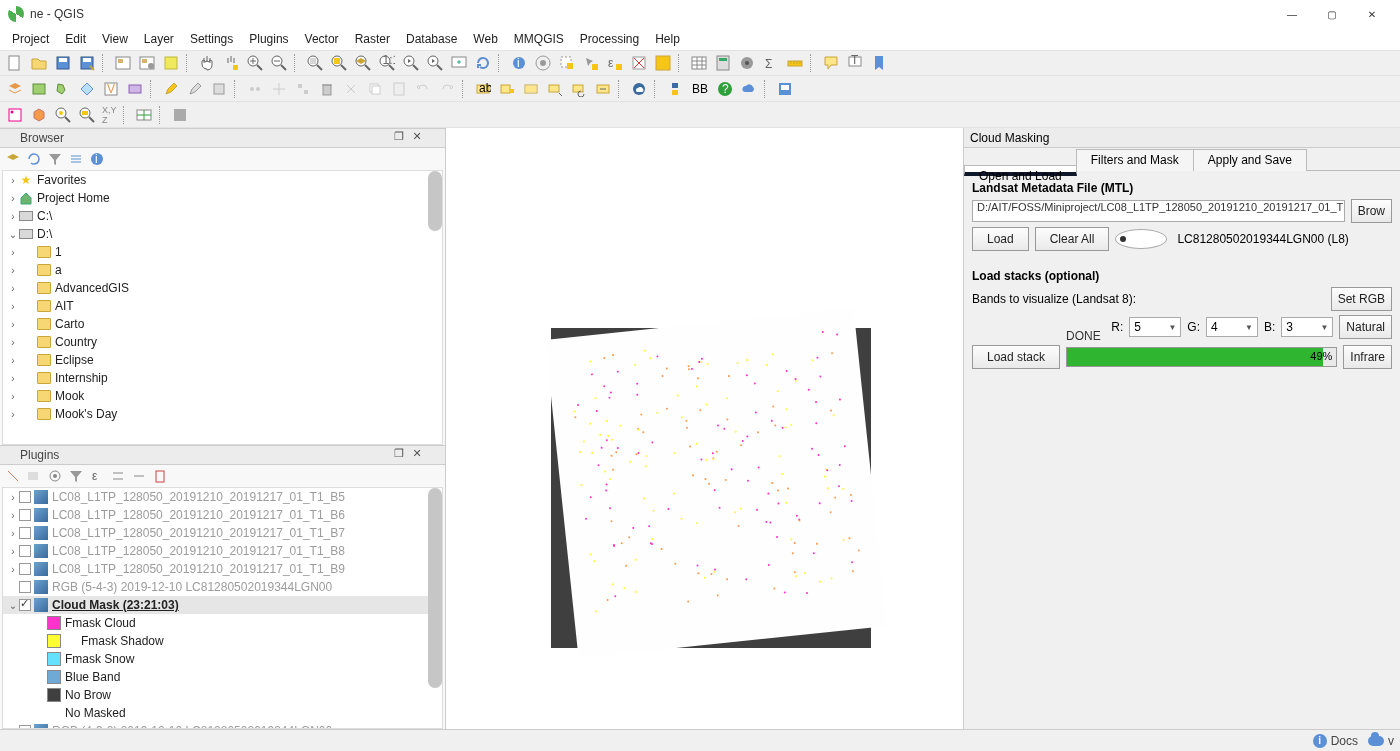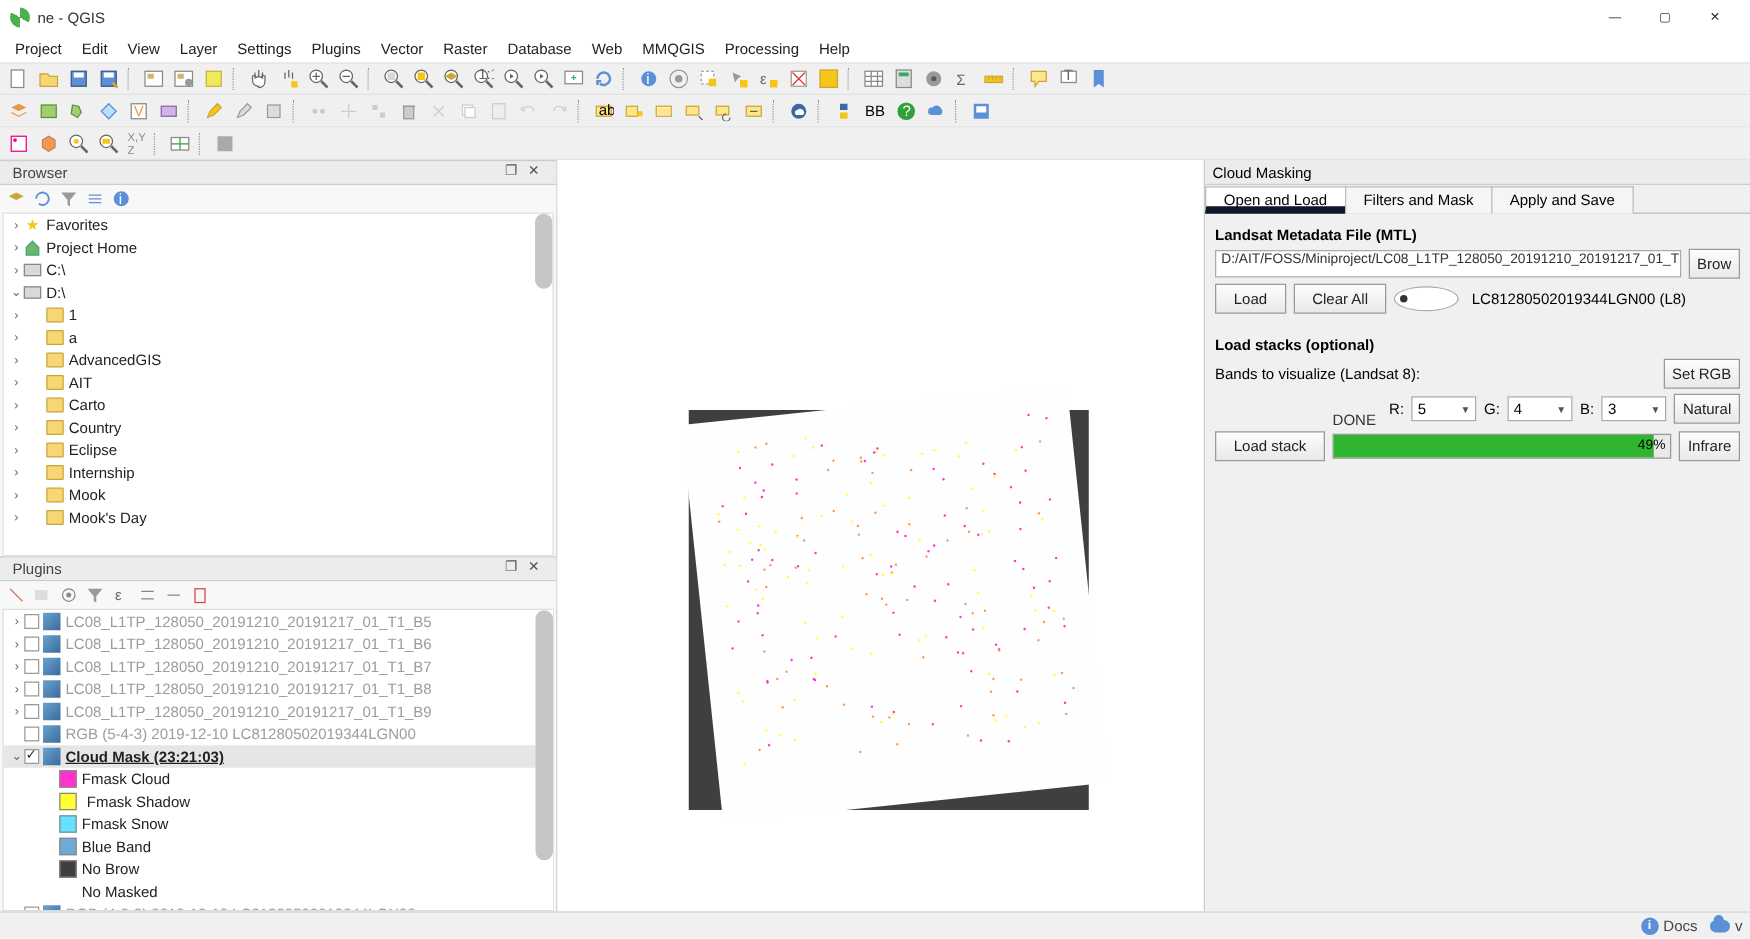--- a/index.html
+++ b/index.html
@@ -16,21 +16,21 @@
 
 .toolstrip { display: flex; align-items: center; height: 26px; background: #f0f0f0; border-top: 1px solid #e2e2e2; border-bottom: 1px solid #e2e2e2; padding: 0 4px; gap: 2px;}
 .toolstrip.second { border-top: none;}
 .tb { width: 22px; height: 22px; display: flex; align-items: center; justify-content: center; border-radius: 2px; }
 .sep { width: 6px; height: 18px; border-left: 1px dotted #999; margin: 0 2px;}
 .tb svg { width: 16px; height: 16px; }
 
 #main { display: flex; height: calc(100% - 28px - 22px - 26px - 26px - 26px - 22px); }
 
 .panelcol { width: 446px; display: flex; flex-direction: column; background: #f8f8f8; border-right: 1px solid #ccc;}
-.panelhead { display: flex; align-items: center; height: 20px; background: #ececec; border-top: 1px solid #ccc; border-bottom: 1px solid #ccc; padding: 0 10px; color: #444;}
+.panelhead { display: flex; align-items: center; height: 20px; background: #ececec; border-top: 1px solid #ccc; border-bottom: 1px solid #ccc; padding: 0 20px; color: #444;}
 .panelhead .ph-title { flex: 1; }
 .panelhead .ph-btn { width: 16px; height: 16px; text-align: center; font-size: 11px; color: #555; margin-left: 2px; }
 .paneltb { display: flex; align-items: center; height: 22px; padding: 0 4px; gap: 3px; background: #f8f8f8;}
 .paneltb .pb { width: 18px; height: 18px; display:flex; align-items:center; justify-content:center; }
 
 .tree { flex: 1; overflow: auto; background: #fff; border: 1px solid #ddd; margin: 0 2px; position: relative; }
 .tree-row { display: flex; align-items: center; height: 18px; padding-left: 4px; color: #222; white-space: nowrap; }
 .tree-row.disabled { color: #9c9c9c; }
 .tree-row .arrow { width: 12px; font-size: 10px; color: #666; text-align:center;}
 .tree-row .ind { display:inline-block; }
@@ -49,21 +49,21 @@
 
 .canvas { flex: 1; background: #fff; border-right: 1px solid #ccc; position: relative; overflow:hidden;}
 .scene { position:absolute; left:105px; top:200px; width:320px; height:320px; background:#3f3f3f; }
 .scene .img { position:absolute; left:10px; top:-5px; width:310px; height:320px; background:#fefefe; transform: rotate(-6deg); overflow:hidden;}
 .dot { position:absolute; width:2px; height:2px; border-radius:50%; }
 
 .dock { width: 436px; background: #f0f0f0; display:flex; flex-direction:column; }
 .dockhead { height: 20px; display:flex; align-items:center; background:#ececec; border-bottom:1px solid #ccc; padding:0 6px;}
 .tabs { display:flex; height:22px; background:#f0f0f0;}
 .tab { padding: 3px 14px; border: 1px solid #bbb; border-bottom:none; background:#f5f5f5; margin-right:-1px; position:relative; top:1px;}
-.tab.active { background:#fff; border-bottom:6px solid #0f172a; }
+.tab.active { background:#fff; border-bottom:4px solid #0f172a;margin-top:16px; }
 .dockbody { flex:1; background:#f0f0f0; padding:6px 8px; border-top:1px solid #bbb;}
 .dockbody .lbl { font-weight:bold; margin:4px 0;}
 .row { display:flex; align-items:center; gap:6px; margin:4px 0; }
 .txtin { flex:1; height:22px; border:1px solid #aaa; background:#fff; padding:0 4px; font-size:11px; color:#333; overflow:hidden; white-space:nowrap;}
 .btn { height:24px; padding:0 14px; border:1px solid #999; background:linear-gradient(#fdfdfd,#e9e9e9); color:#222;}
 .radio { width:12px;height:12px;border:1px solid #555;border-radius:50%; display:inline-flex; align-items:center;justify-content:center; margin-right:4px;}
 .radio.sel::after{content:"";width:6px;height:6px;border-radius:50%;background:#333;}
 .sel { height:20px; width:52px; border:1px solid #aaa; background:#fff; display:flex; align-items:center; padding:0 4px; justify-content:space-between;}
 .sel .dd { font-size:8px; color:#555;}
 .progress-wrap { flex:1; display:flex; align-items:center; border:1px solid #999; height:20px; background:#e9e9e9; position:relative;}
@@ -797,21 +797,21 @@
           <span class="layer-name">Cloud Mask (23:21:03)</span>
         </div>
         <div class="tree-row">
           <span class="ind" style="width:40px"></span>
           <span class="sw" style="background:#ff33cc;border:1px solid #888"></span>
           <span style="margin-left:4px">Fmask Cloud</span>
         </div>
         <div class="tree-row">
           <span class="ind" style="width:40px"></span>
           <span class="sw" style="background:#ffff33;border:1px solid #888"></span>
-          <span style="margin-left:8px">Fmask Shadow</span>
+          <span style="margin-left:20px">Fmask Shadow</span>
         </div>
         <div class="tree-row">
           <span class="ind" style="width:40px"></span>
           <span class="sw" style="background:#66e0ff;border:1px solid #888"></span>
           <span style="margin-left:4px">Fmask Snow</span>
         </div>
         <div class="tree-row">
           <span class="ind" style="width:40px"></span>
           <span class="sw" style="background:#6fa9d6;border:1px solid #888"></span>
           <span style="margin-left:4px">Blue Band</span>

